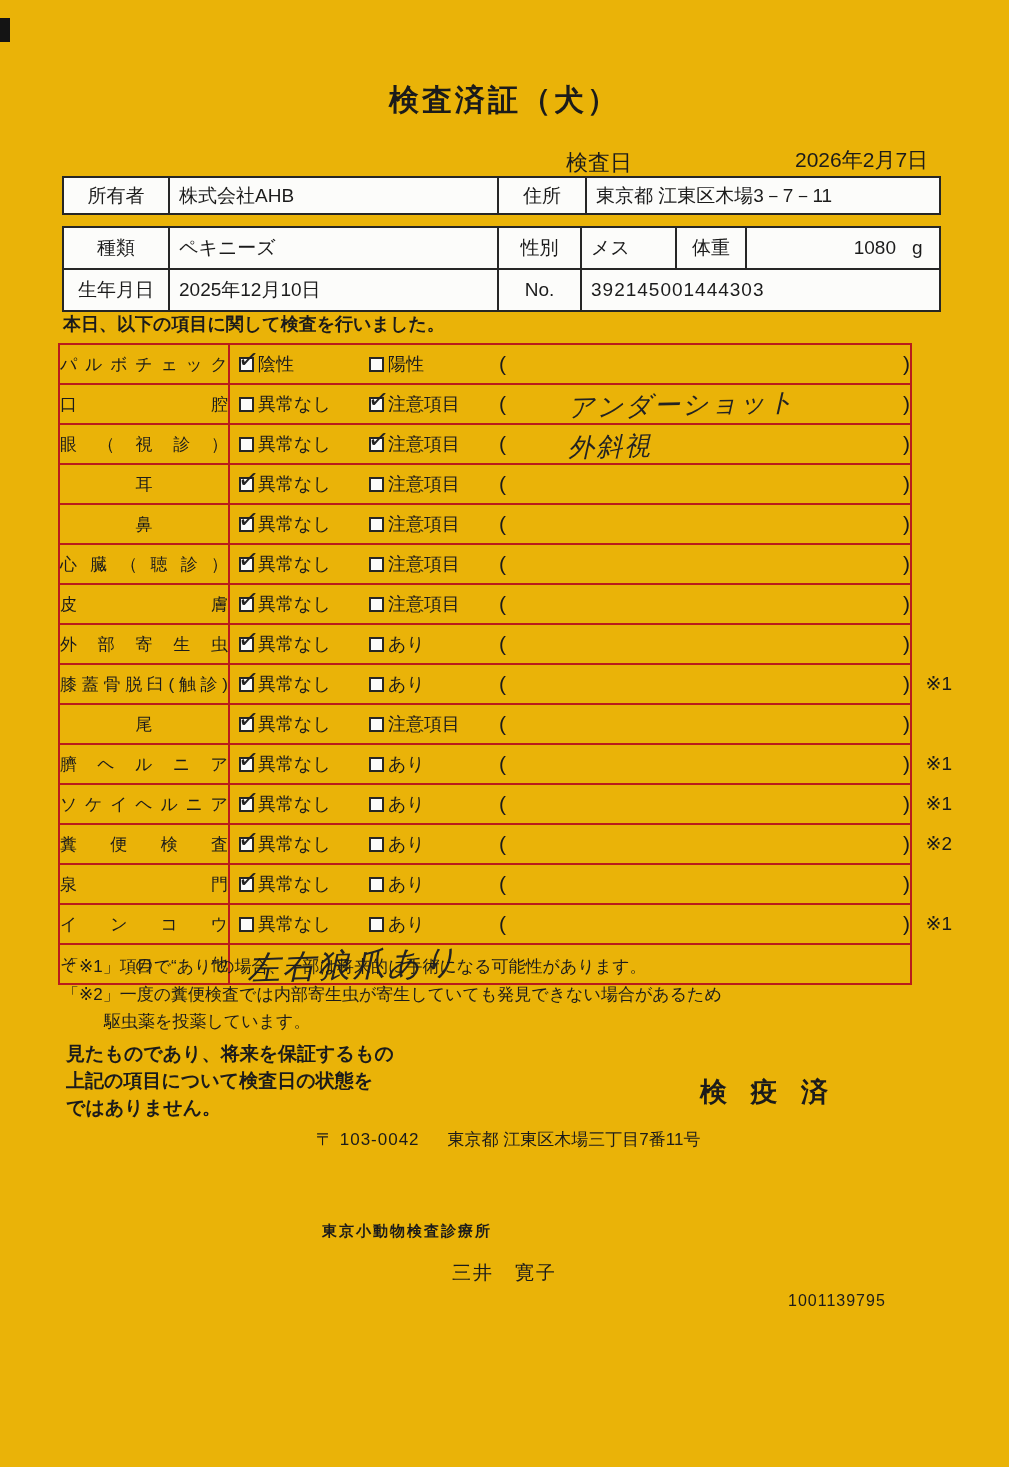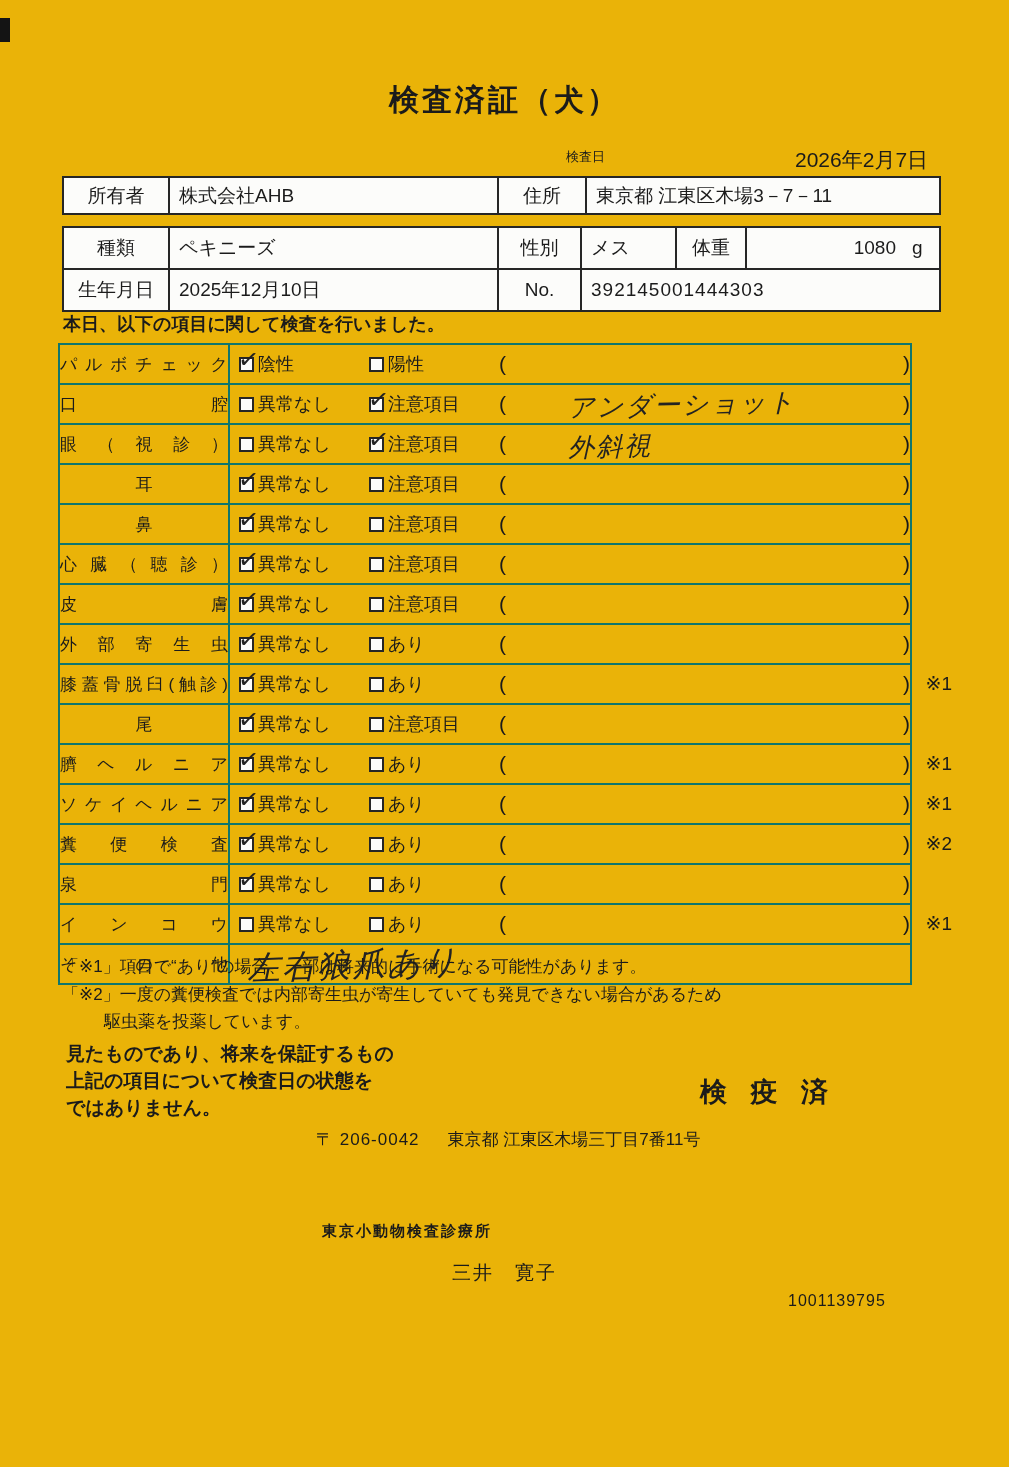--- a/index.html
+++ b/index.html
@@ -7,39 +7,39 @@
   .page {
     position:relative; width:1009px; height:1467px; margin:0 auto;
     background:#eab308; color:#1b1b1b; overflow:hidden;
     font-family:"Liberation Sans","DejaVu Sans",sans-serif;
   }
   .scan-artifact { position:absolute; left:0; top:18px; width:10px; height:24px; background:#141414; }
 
   .title { position:absolute; top:80px; left:0; width:100%; margin:0; text-align:center;
            font-size:30px; font-weight:600; letter-spacing:3px; }
 
-  .exam-date-label { position:absolute; top:148px; left:566px; font-size:13px; }
+  .exam-date-label { position:absolute; top:148px; left:566px; font-size:22px; }
   .exam-date-value { position:absolute; top:146px; left:795px; font-size:21px; }
 
   table.doc-table { position:absolute; border-collapse:collapse; table-layout:fixed; background:#fcfcfa; }
   table.doc-table td { border:2px solid #262626; padding:0 9px; font-size:19px; vertical-align:middle; overflow:hidden; }
   .owner-table { top:176px; left:62px; width:877px;padding-left:48px; }
   .owner-table td { height:37px; }
   .pet-table { top:226px; left:62px; width:877px; }
   .pet-table td { height:42px; }
   td.lbl { text-align:center; padding:0 4px; }
   td.val { text-align:left; }
   .weight-num { display:inline-block; width:140px; text-align:right; }
   .weight-unit { display:inline-block; margin-left:16px; }
   .no-val { font-size:20px; letter-spacing:1px; }
 
   .intro { position:absolute; top:312px; left:63px; font-size:18px; font-weight:600; }
 
   table.checklist { position:absolute; top:343px; left:58px; width:852px; border-collapse:collapse; table-layout:fixed; }
-  table.checklist td { border:2px solid #0f766e; padding:0; }
+  table.checklist td { border:2px solid #b91c1c; padding:0; }
   td.row-label { width:170px; height:38px; font-size:17px; padding:0 10px;
                  text-align:justify; text-align-last:justify; text-justify:inter-character; }
   td.row-label.center { text-align:center; text-align-last:center; }
   td.row-content { position:relative; }
   .inner { display:flex; align-items:center; height:38px; padding-left:9px; }
   .option { display:flex; align-items:center; width:130px; font-size:18px; flex:none; }
   .checkbox { position:relative; width:15px; height:15px; border:2px solid #262626; margin-right:4px; flex:none; background:#fcfcfa; }
   .checkmark { position:absolute; left:-3px; top:-14px; font-size:25px; font-weight:600;
                transform:rotate(8deg); color:#222; }
   .paren { font-size:21px; flex:none; }
@@ -450,20 +450,20 @@
 
   <div class="disclaimer">
     <div>見たものであり、将来を保証するもの</div>
     <div>上記の項目について検査日の状態を</div>
     <div>ではありません。</div>
   </div>
 
   <div class="stamp">検 疫 済</div>
 
   <div class="clinic-address">
-    <span class="postal">〒 206-0042</span><span>東京都 江東区木場三丁目7番11号</span>
+    <span class="postal">〒 103-0042</span><span>東京都 江東区木場三丁目7番11号</span>
   </div>
 
 
   <div class="clinic-name">東京小動物検査診療所</div>
   <div class="vet-name">三井　寛子</div>
   <div class="serial">1001139795</div>
 </div>
 
 </body></html>

